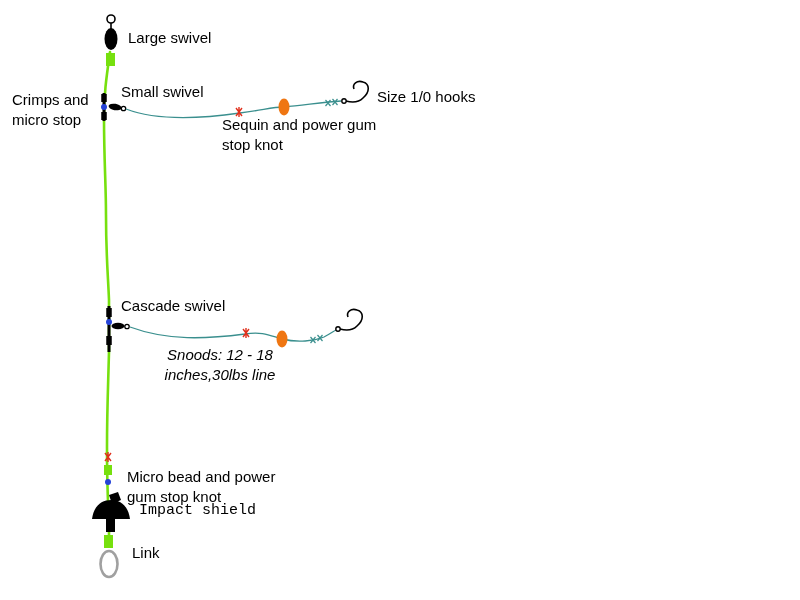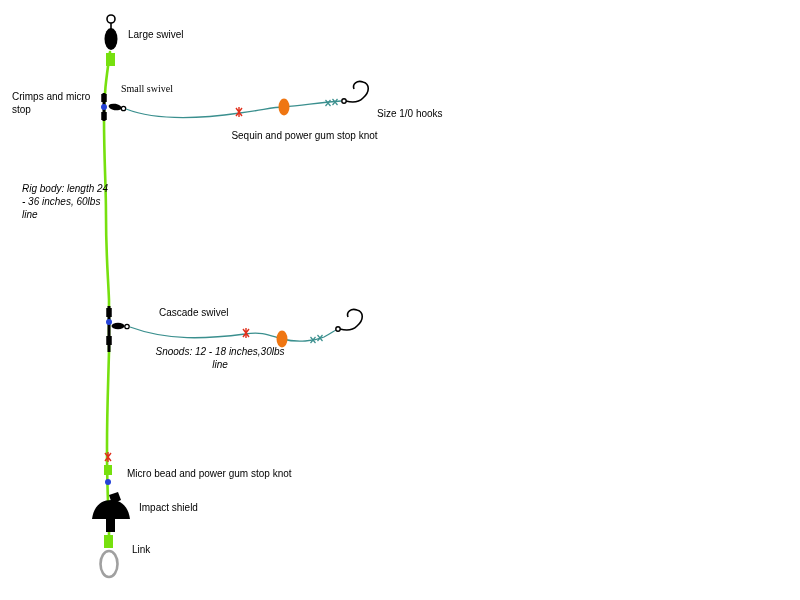--- a/index.html
+++ b/index.html
@@ -15,21 +15,21 @@
     background: var(--background, #ffffff);
     overflow: hidden;
   }
   .stage svg {
     position: absolute;
     left: 0;
     top: 0;
   }
   .label {
     position: absolute;
-    font-size: 10px;
+    font-size: 15px;
     line-height: 1.32;
     color: #000;
     white-space: normal;
   }
   .italic { font-style: italic; }
 
   
   .rig-line   { stroke: var(--rig-body-line, #76e00e); stroke-width: 2.6; fill: none; stroke-linecap: round; }
   .crimp-green{ fill: var(--rig-body-line, #76e00e); }
   .snood      { stroke: var(--snood-line, #3a8f8e); stroke-width: 1.3; fill: none; }
@@ -115,23 +115,22 @@
       <path d="M92,519 C94,505 102,500 111,500 C120,500 128,505 130,519 Z"></path>
       <rect x="106" y="519" width="9" height="13"></rect>
     </g>
 
     <rect x="104" y="535" width="9" height="13" class="crimp-green"></rect>
     <ellipse cx="109" cy="564" rx="8.5" ry="13" class="link-ring"></ellipse>
   </svg>
 
   <div class="label" style="left:128px; top:28px;">Large swivel</div>
   <div class="label" style="left:12px; top:90px; width:95px;">Crimps and micro stop</div>
-  <div class="label" style="left:121px; top:82px;font-family:Liberation Serif, serif;">Small swivel</div>
-  <div class="label" style="left:377px; top:107px;">Size 1/0 hooks</div>
-  <div class="label" style="left:222px; top:129px; width:165px;text-align:center;">Sequin and power gum stop knot</div>
-  <div class="label italic" style="left:22px; top:182px; width:88px;">Rig body: length 24 - 36 inches, 60lbs line</div>
-  <div class="label" style="left:121px; top:306px;margin-left:38px;">Cascade swivel</div>
+  <div class="label" style="left:121px; top:82px;">Small swivel</div>
+  <div class="label" style="left:377px; top:87px;">Size 1/0 hooks</div>
+  <div class="label" style="left:222px; top:115px; width:165px;">Sequin and power gum stop knot</div>
+  <div class="label" style="left:121px; top:296px;">Cascade swivel</div>
   <div class="label italic" style="left:150px; top:345px; width:140px;text-align:center;">Snoods: 12 - 18 inches,30lbs line</div>
   <div class="label" style="left:127px; top:453px; width:172px;margin-top:14px;">Micro bead and power gum stop knot</div>
-  <div class="label" style="left:139px; top:501px;">Impact shield</div>
+  <div class="label" style="left:139px; top:501px;font-family:Liberation Mono, monospace;">Impact shield</div>
   <div class="label" style="left:132px; top:543px;">Link</div>
 
 </div>
 
 </body></html>

